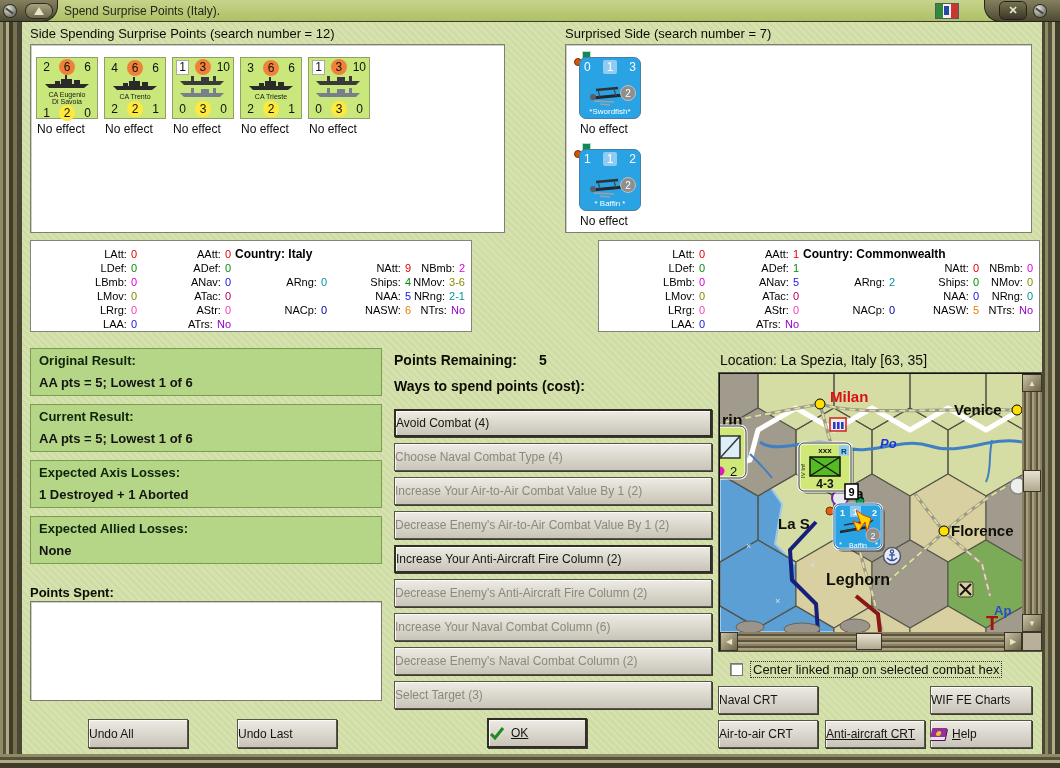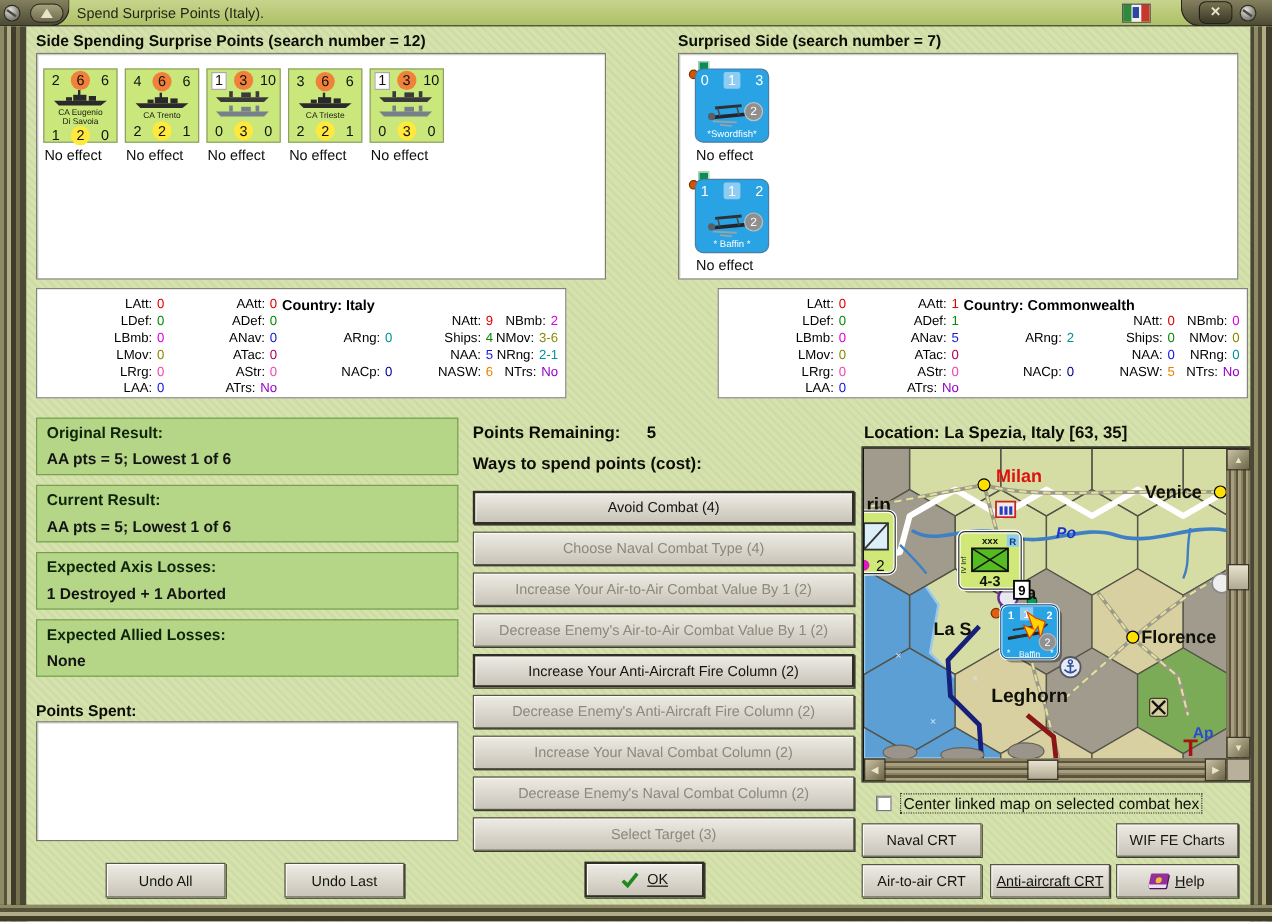--- a/index.html
+++ b/index.html
@@ -34,21 +34,21 @@
   .close-btn{position:absolute;right:34px;top:2px;width:26px;height:17px;border-radius:5px;
     background:linear-gradient(180deg,#75714f,#3a3826);box-shadow:0 0 0 1px #23211a;
     color:#e9e5cd;font-size:11px;font-weight:bold;text-align:center;line-height:16px;cursor:default;}
   .frame-l{position:absolute;left:0;top:22px;width:22px;height:746px;
     background:repeating-linear-gradient(90deg,#8f8a66 0 3px,#55523a 3px 6px,#b2ac86 6px 9px,#3f3c2a 9px 13px,#76724f 13px 17px,#4a4834 17px 22px);}
   .frame-r{position:absolute;right:0;top:22px;width:18px;height:746px;
     background:repeating-linear-gradient(90deg,#4a4834 0 3px,#8f8a66 3px 6px,#55523a 6px 10px,#b2ac86 10px 13px,#3f3c2a 13px 18px);}
   .frame-b{position:absolute;left:0;bottom:0;width:1060px;height:14px;
     background:repeating-linear-gradient(180deg,#8f8a66 0 3px,#55523a 3px 6px,#b2ac86 6px 9px,#3f3c2a 9px 14px);}
   
-  .hdg{position:absolute;font-size:13px;font-weight:bold;color:#0c0c04;}
+  .hdg{position:absolute;font-size:13px;font-weight:normal;color:#0c0c04;}
   .white-panel{position:absolute;background:#fff;border:1px solid #7f7f71;
     box-shadow:inset 1px 1px 0 rgba(60,60,40,.25);}
   
   .units-wrap{position:absolute;display:flex;flex-wrap:wrap;align-content:flex-start;padding:12px 0 0 5px;gap:0;}
   .unit-cell{width:68px;margin-bottom:6px;}
   .counter-g{width:62px;height:62px;background:#c9e77a;border:1px solid #8f9f6a;
     display:flex;flex-direction:column;justify-content:space-between;padding:1px 0;}
   .crow{display:flex;justify-content:space-between;align-items:center;padding:0 3px;height:17px;
     font-size:12px;color:#111;}
   .cn{min-width:13px;text-align:center;}
@@ -82,21 +82,21 @@
   
   .result-box{position:absolute;left:30px;width:352px;height:48px;background:#b4d686;
     border:1px solid #76a04e;padding:4px 8px;}
   .result-title{font-size:13px;font-weight:bold;color:#10240a;}
   .result-value{font-size:13px;font-weight:bold;color:#141414;margin-top:7px;}
   .label-b{position:absolute;font-size:13px;font-weight:bold;color:#0c0c04;}
   .listbox{position:absolute;background:#fff;border:1px solid #7a7a6a;box-shadow:inset 1px 1px 0 rgba(60,60,40,.25);}
   
   .btn{background:linear-gradient(180deg,#edebe4,#c9c4b8);border:1px solid #57544a;
     box-shadow:1px 1px 0 #3f3d33,inset 1px 1px 0 #fbfaf6;
-    font-size:12px;color:#15150f;display:flex;align-items:center;justify-content:center;
+    font-size:12px;color:#15150f;display:flex;align-items:center;justify-content:flex-start;
     font-family:"Liberation Sans",sans-serif;cursor:default;gap:6px;}
   .btn.emph{border:2px solid #302e26;}
   .btn.dis{color:#8b887e;}
   .spend-col{position:absolute;left:394px;top:409px;width:318px;}
   .spend-col .btn{width:318px;height:28px;margin-bottom:6px;}
   .abs{position:absolute;}
   
   .map-frame{position:absolute;left:718px;top:372px;width:324px;height:280px;
     background:#222;border:1px solid #55553f;box-shadow:inset 1px 1px 0 rgba(0,0,0,.4);}
   .map-svg{position:absolute;left:1px;top:1px;}
@@ -555,21 +555,21 @@
       <div class="btn dis">
         <span>Decrease Enemy's Air-to-Air Combat Value By 1 (2)</span>
       </div>
       <div class="btn emph">
         <span>Increase Your Anti-Aircraft Fire Column (2)</span>
       </div>
       <div class="btn dis">
         <span>Decrease Enemy's Anti-Aircraft Fire Column (2)</span>
       </div>
       <div class="btn dis">
-        <span>Increase Your Naval Combat Column (2)</span>
+        <span>Increase Your Naval Combat Column (6)</span>
       </div>
       <div class="btn dis">
         <span>Decrease Enemy's Naval Combat Column (2)</span>
       </div>
       <div class="btn dis">
         <span>Select Target (3)</span>
       </div>
     </div>
 
   <div class="btn emph abs" style="left:487px;top:718px;width:100px;height:30px;text-decoration:underline;">

